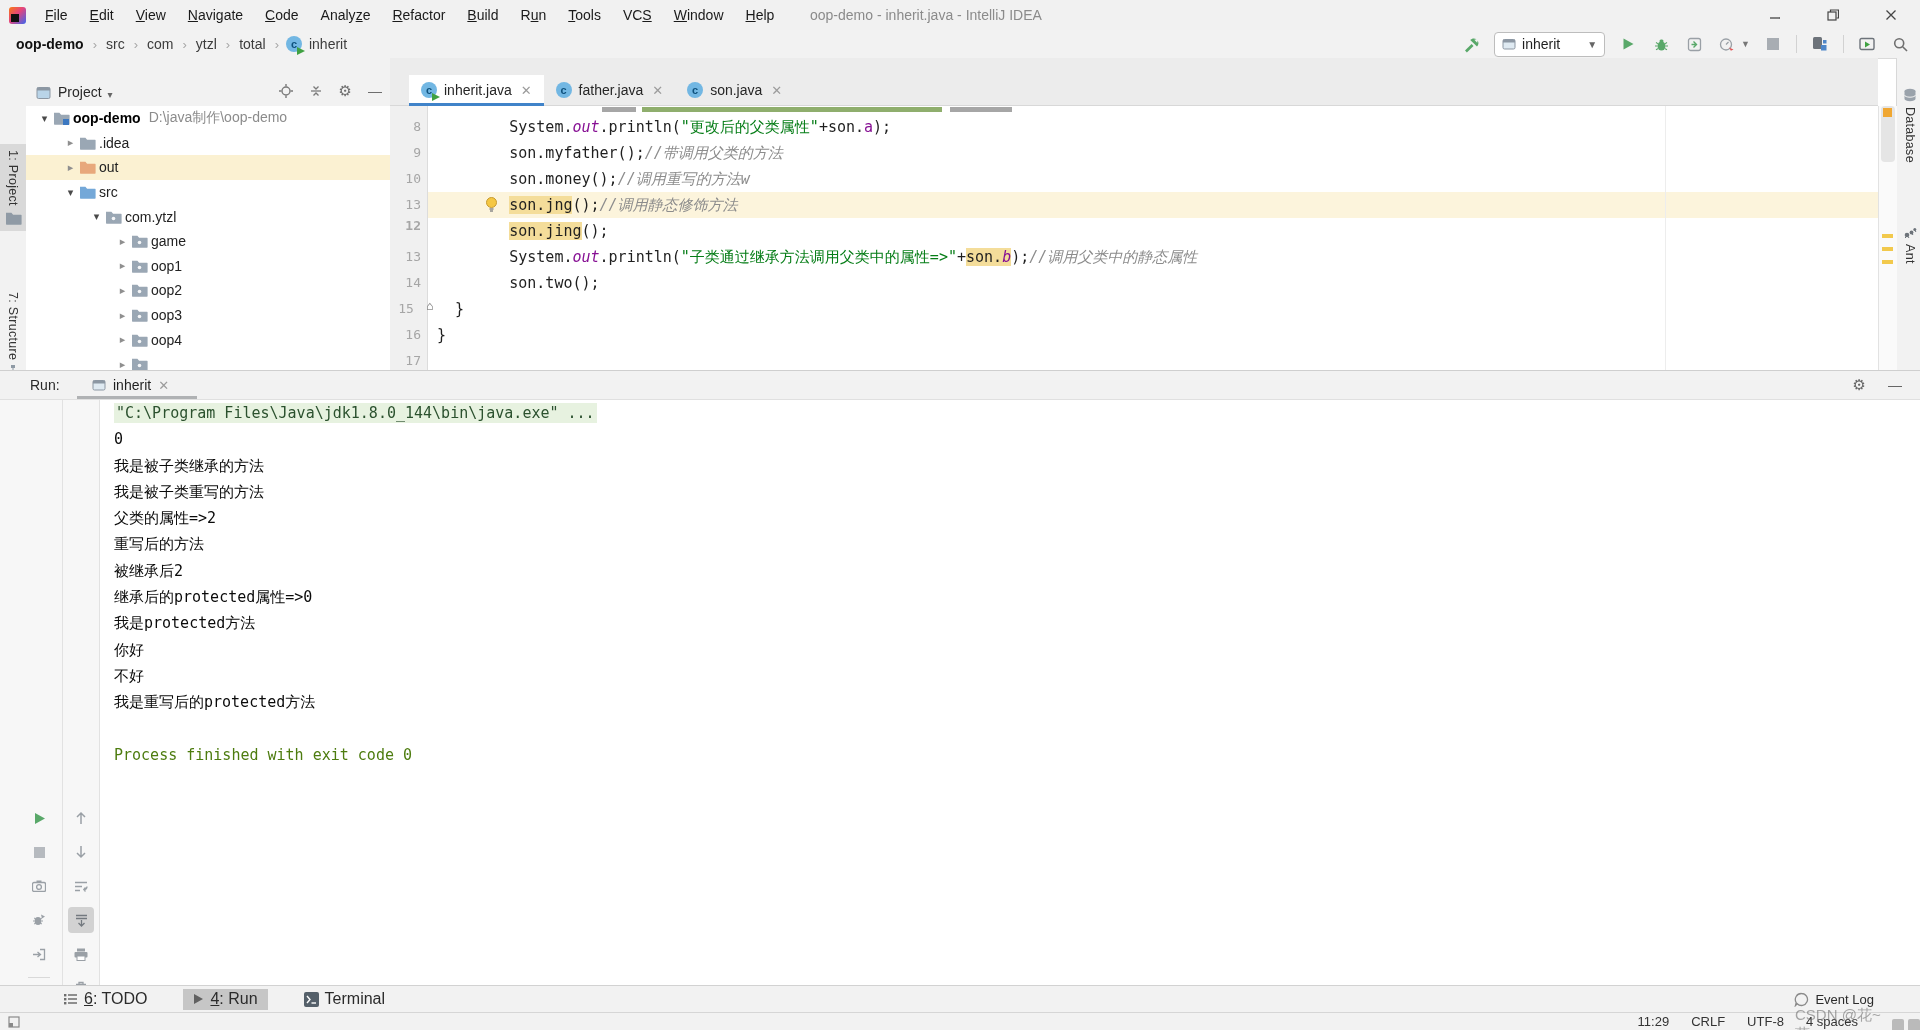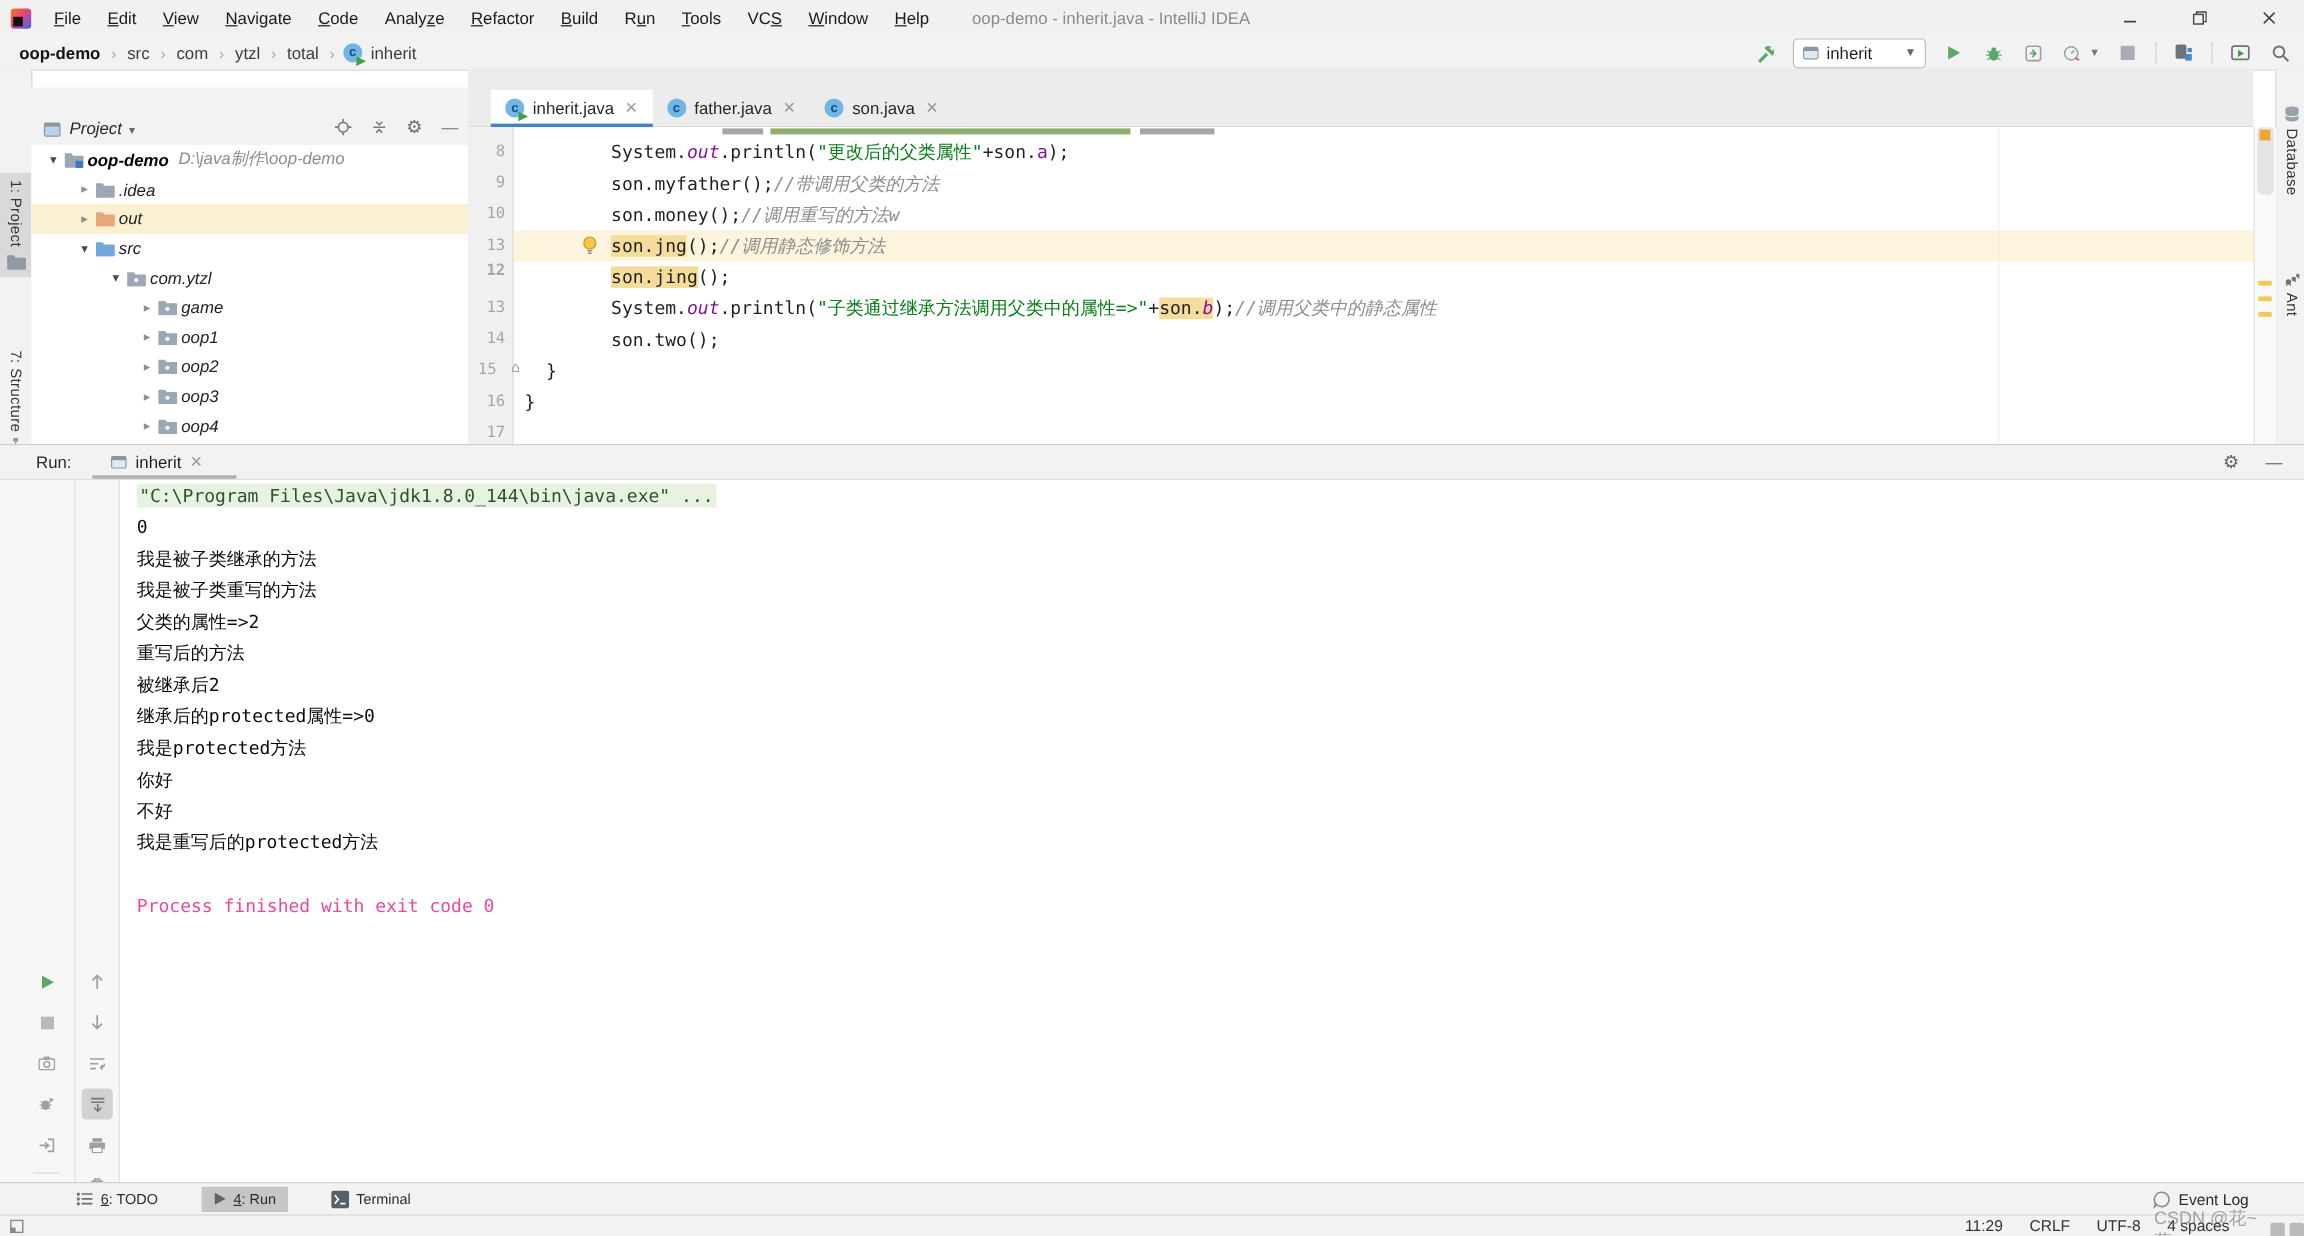--- a/index.html
+++ b/index.html
@@ -30,21 +30,21 @@
   #run-combo .arrow{color:#666;font-size:10px;margin-left:auto;}
   .vsep{width:1px;height:18px;background:#d2d2d2;}
   
   #stripe-left{position:absolute;left:0;top:58px;width:26px;height:927px;background:#f2f2f2;border-right:1px solid #d8d8d8;}
   .vlabel{writing-mode:vertical-rl;font-size:12.5px;color:#333;letter-spacing:.3px;}
   .stripe-btn{position:absolute;left:0;width:26px;display:flex;flex-direction:column;align-items:center;gap:5px;padding:6px 0;}
   .stripe-btn.active{background:#d9d9d9;}
   
   #stripe-right{position:absolute;left:1896px;top:58px;width:24px;height:927px;background:#f2f2f2;border-left:1px solid #d8d8d8;}
   
-  #project-panel{position:absolute;left:26px;top:73px;width:364px;height:312px;background:#fff;border-right:4px solid #fca5a5;font-style:italic;}
+  #project-panel{position:absolute;left:26px;top:58px;width:364px;height:312px;background:#fff;border-right:4px solid #fca5a5;}
   #project-header{height:48px;background:#f2f2f2;display:flex;align-items:flex-end;padding:0 8px 6px 10px;box-sizing:border-box;}
   #project-header .title{margin-left:7px;color:#282828;}
   #project-header .chev{margin-left:6px;color:#666;font-size:10px;}
   #project-header .hicons{margin-left:auto;display:flex;align-items:center;gap:16px;}
   #tree{position:absolute;left:0;top:48px;width:364px;height:264px;overflow:hidden;}
   .trow{height:24.6px;display:flex;align-items:center;white-space:nowrap;}
   .trow.hl{background:#fbf1d2;}
   .texp{width:17px;text-align:center;font-size:11px;color:#8f8f8f;flex:none;}
   .texp.open{color:#4a4a4a;}
   .ticon{width:20px;flex:none;display:flex;align-items:center;}
@@ -93,24 +93,24 @@
   #run-toolbar{position:absolute;left:0;top:400px;width:100px;height:585px;background:#f7f7f7;border-right:1px solid #e2e2e2;box-sizing:border-box;}
   #run-toolbar .coldiv{position:absolute;left:62px;top:0;width:1px;height:585px;background:#e2e2e2;}
   .ricon{position:absolute;width:26px;height:26px;display:flex;align-items:center;justify-content:center;color:#7d868f;font-size:15px;}
   .ricon.activebg{background:#d2d2d2;border-radius:4px;}
   .hdiv{position:absolute;width:22px;height:1px;background:#d9d9d9;}
   
   #console{position:absolute;left:100px;top:400px;width:1820px;height:585px;background:#fff;
            font-family:"DejaVu Sans Mono","Liberation Mono",monospace;font-size:15px;}
   .cline{height:26.3px;line-height:26.3px;white-space:pre;padding-left:14px;color:#0a0a0a;}
   .cline .cmdbg{background:#e7f2e0;color:#2b512e;padding:1px 2px;}
-  .cline.sys{color:#ec4899;}
+  .cline.sys{color:#4d7c0f;}
   
   #bottombar{position:absolute;left:0;top:985px;width:1920px;height:27px;background:#f2f2f2;border-top:1px solid #d2d2d2;box-sizing:border-box;display:flex;align-items:center;}
-  .bitem{display:flex;align-items:center;gap:6px;height:21px;padding:0 10px;color:#2b2b2b;font-size:12px;}
+  .bitem{display:flex;align-items:center;gap:6px;height:21px;padding:0 10px;color:#2b2b2b;font-size:16px;}
   .bitem.active{background:#c6c6c6;}
   .bitem u{text-decoration:underline;}
   #eventlog{margin-left:auto;margin-right:46px;display:flex;align-items:center;gap:6px;color:#2b2b2b;font-size:13px;}
   
   #statusbar{position:absolute;left:0;top:1012px;width:1920px;height:18px;background:#f2f2f2;border-top:1px solid #d6d6d6;box-sizing:border-box;display:flex;align-items:center;font-size:13px;color:#333;}
   #status-right{margin-left:auto;display:flex;gap:22px;margin-right:62px;}
   #watermark{position:absolute;left:1795px;top:1006px;display:flex;align-items:center;gap:4px;color:rgba(110,110,110,.6);font-size:15px;pointer-events:none;}
   .wm-img{width:13px;height:13px;background:#9b9b9b;opacity:.65;border-radius:2px;display:inline-block;}
   svg{display:block;}
 </style>

